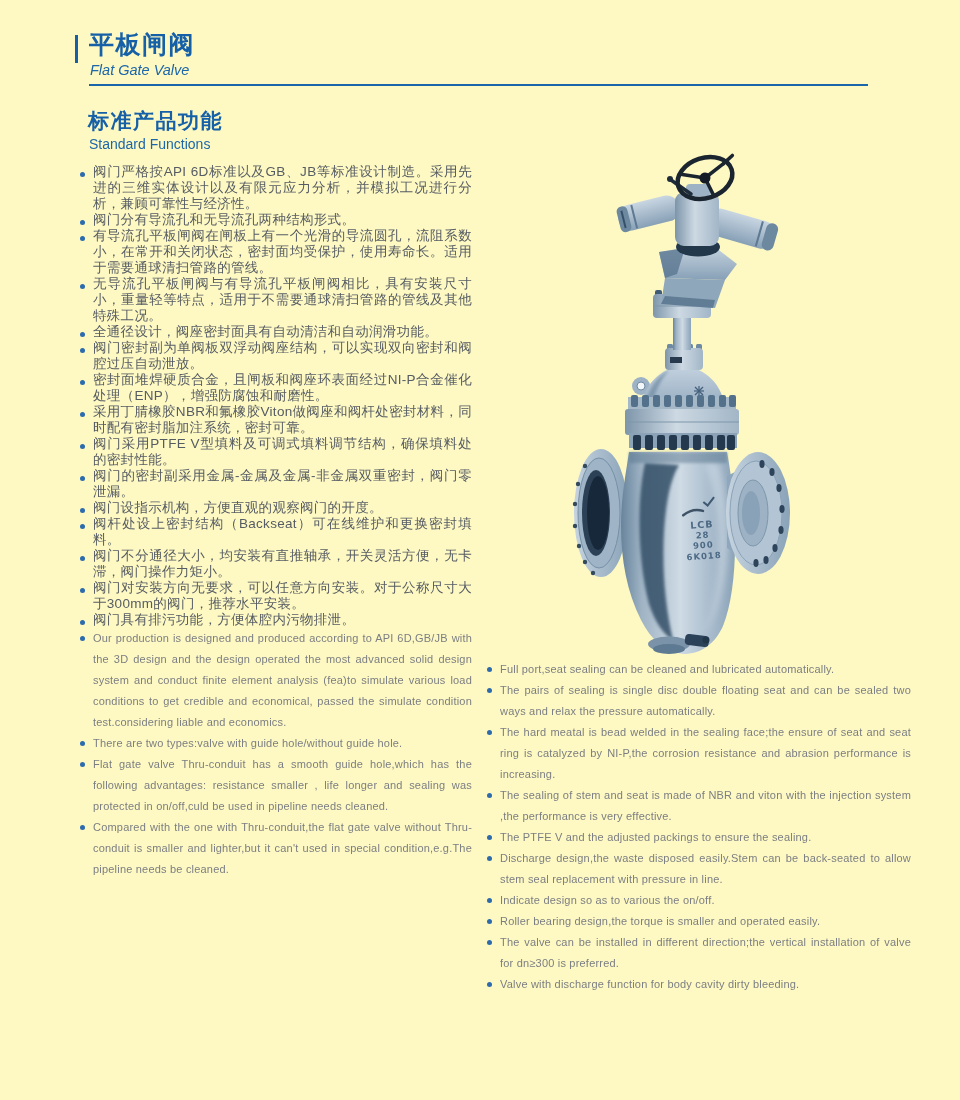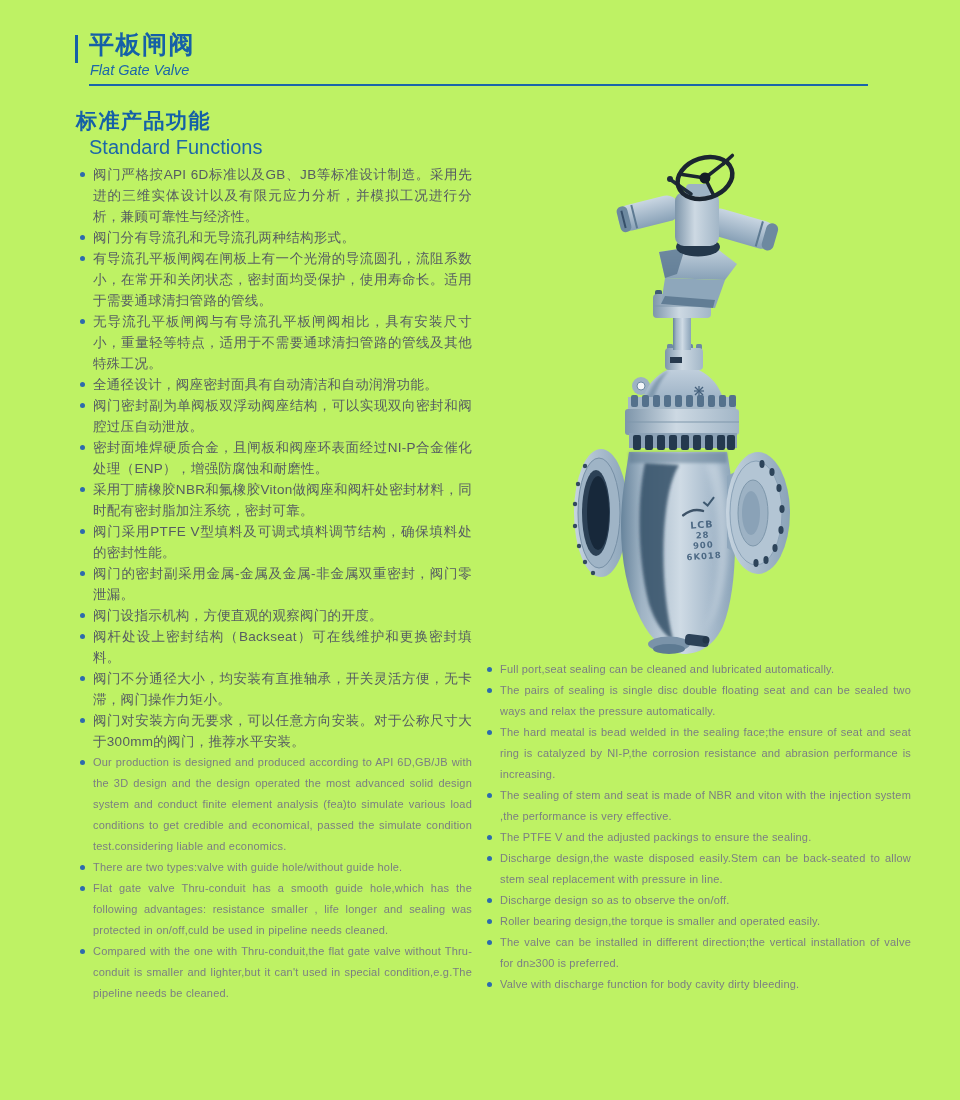--- a/index.html
+++ b/index.html
@@ -1,39 +1,39 @@
 <!DOCTYPE html>
 <html><head>
 <meta charset="utf-8">
 <style>
   html,body{margin:0;padding:0;background:#ffffff;}
-  .page{position:relative;width:960px;height:1100px;background:#bef264;overflow:hidden;
+  .page{position:relative;width:960px;height:1100px;background:#fef9c3;overflow:hidden;
         font-family:"Liberation Sans","DejaVu Sans",sans-serif;}
 
   
   .accent-bar{position:absolute;left:75px;top:35px;width:3px;height:28px;background:#1560a7;}
   .title-cn{position:absolute;left:89px;top:28px;font-size:25px;font-weight:bold;color:#1560a7;letter-spacing:1.5px;}
   .title-en{position:absolute;left:90px;top:62px;font-size:14.5px;color:#1c66a9;font-style:italic;}
   .rule{position:absolute;left:89px;top:84px;width:779px;height:2px;background:#1b65aa;}
 
   
-  .sec-cn{position:absolute;left:76px;top:107px;font-size:21px;font-weight:bold;color:#1560a7;letter-spacing:1.5px;font-family:Liberation Mono, monospace;}
-  .sec-en{position:absolute;left:89px;top:136px;font-size:20px;color:#1c66a9;}
+  .sec-cn{position:absolute;left:88px;top:107px;font-size:21px;font-weight:bold;color:#1560a7;letter-spacing:1.5px;font-family:Liberation Mono, monospace;}
+  .sec-en{position:absolute;left:89px;top:136px;font-size:14px;color:#1c66a9;}
 
   
   .col-left{position:absolute;left:80px;top:164px;width:392px;}
   .col-right{position:absolute;left:487px;top:659px;width:424px;}
 
   ul.feat{list-style:none;margin:0;padding:0;}
   ul.feat li{display:flex;align-items:flex-start;}
   ul.feat .dot{flex:0 0 13px;display:block;margin-top:8px;}
   ul.feat .dot::before{content:"";display:block;width:5px;height:5px;border-radius:50%;background:#2e6bad;}
   ul.feat .txt{flex:1;text-align:justify;}
 
-  .cn{font-size:13.5px;line-height:21px;color:#565c63;letter-spacing:.3px;}
+  .cn{font-size:13.5px;line-height:16px;color:#565c63;letter-spacing:.3px;}
   .en{font-size:11px;line-height:21px;color:#7b7e82;letter-spacing:.2px;}
   .en-left{margin-top:68px;}
 
   
   .valve{position:absolute;left:565px;top:148px;width:250px;height:520px;pointer-events:none;}
 </style>
 </head>
 <body>
 
 <div class="page">
@@ -97,20 +97,24 @@
         <span class="txt">阀杆处设上密封结构（Backseat）可在线维护和更换密封填料。</span>
       </li>
         <li>
         <span class="dot"></span>
         <span class="txt">阀门不分通径大小，均安装有直推轴承，开关灵活方便，无卡滞，阀门操作力矩小。</span>
       </li>
         <li>
         <span class="dot"></span>
         <span class="txt">阀门对安装方向无要求，可以任意方向安装。对于公称尺寸大于300mm的阀门，推荐水平安装。</span>
       </li>
+        <li>
+        <span class="dot"></span>
+        <span class="txt">阀门具有排污功能，方便体腔内污物排泄。</span>
+      </li>
       </ul>
     <ul class="feat en en-left">
         <li>
         <span class="dot"></span>
         <span class="txt">Our production is designed and produced according to API 6D,GB/JB with the 3D design and the design operated the most advanced solid design system and conduct finite element analysis (fea)to simulate various load conditions to get credible and economical, passed the simulate condition test.considering liable and economics.</span>
       </li>
         <li>
         <span class="dot"></span>
         <span class="txt">There are two types:valve with guide hole/without guide hole.</span>
       </li>
@@ -146,21 +150,21 @@
         <li>
         <span class="dot"></span>
         <span class="txt">The PTFE V and the adjusted packings to ensure the sealing.</span>
       </li>
         <li>
         <span class="dot"></span>
         <span class="txt">Discharge design,the waste disposed easily.Stem can be back-seated to allow stem seal replacement with pressure in line.</span>
       </li>
         <li>
         <span class="dot"></span>
-        <span class="txt">Discharge design so as to observe the on/off.</span>
+        <span class="txt">Indicate design so as to various the on/off.</span>
       </li>
         <li>
         <span class="dot"></span>
         <span class="txt">Roller bearing design,the torque is smaller and operated easily.</span>
       </li>
         <li>
         <span class="dot"></span>
         <span class="txt">The valve can be installed in different direction;the vertical installation of valve for dn≥300 is preferred.</span>
       </li>
         <li>

